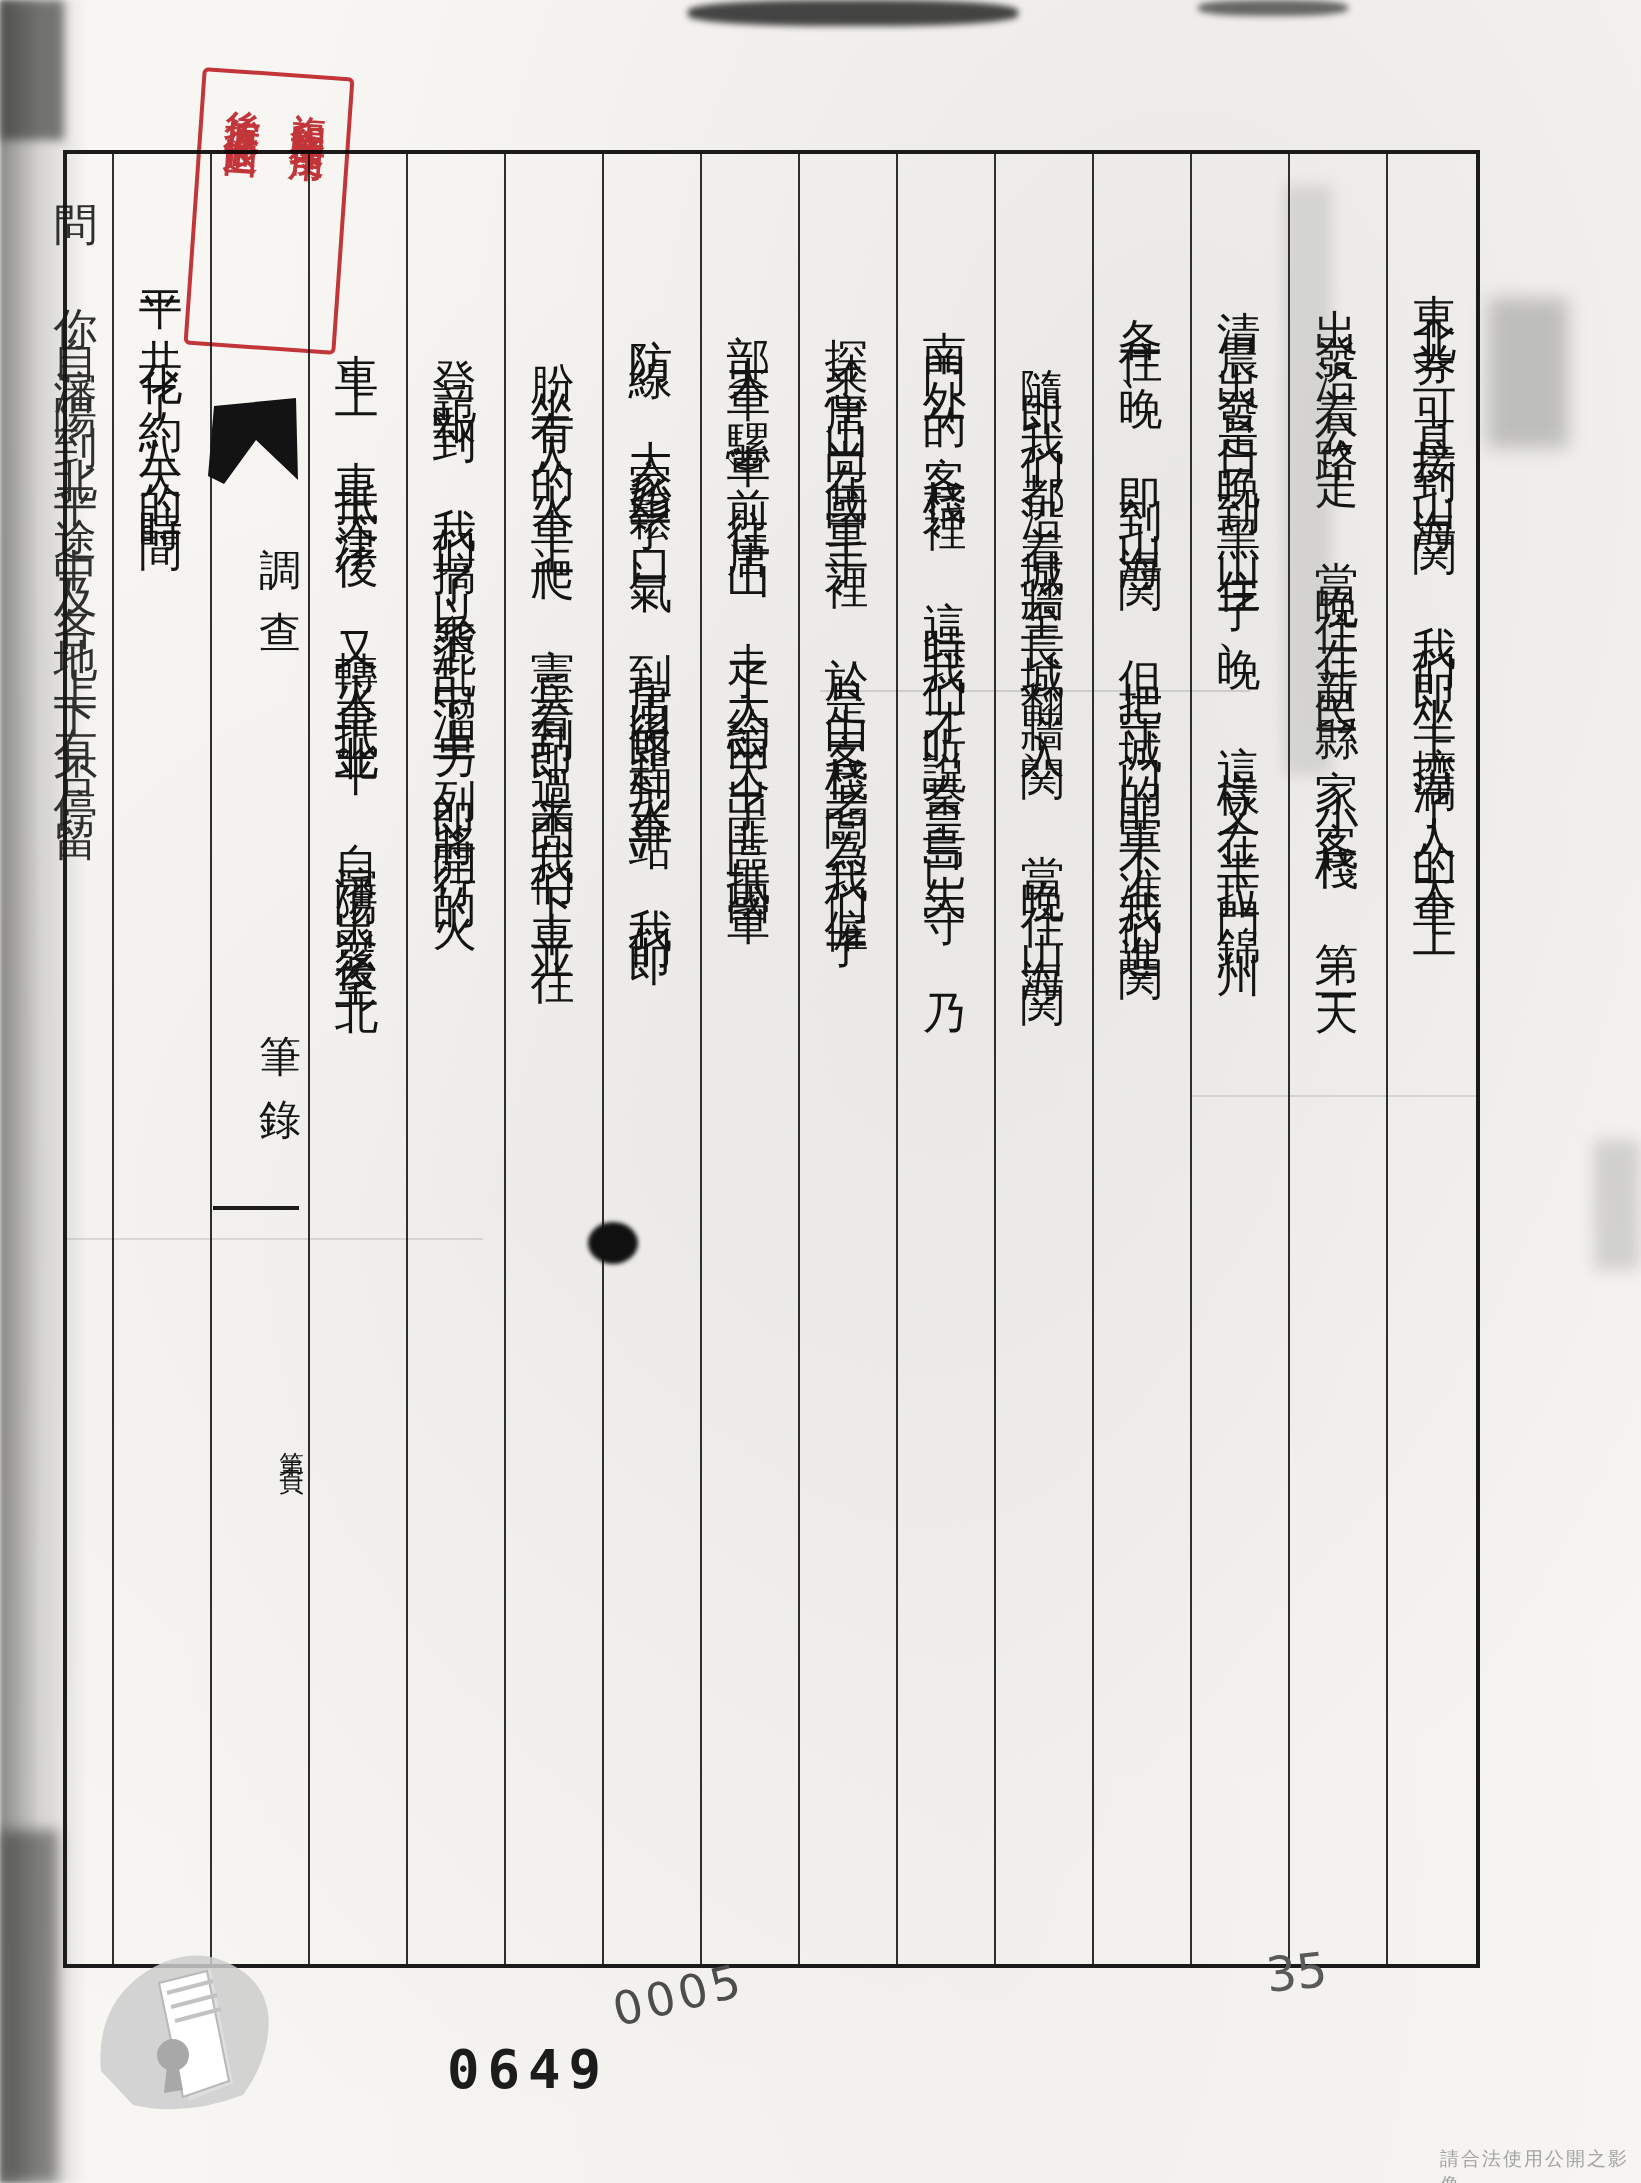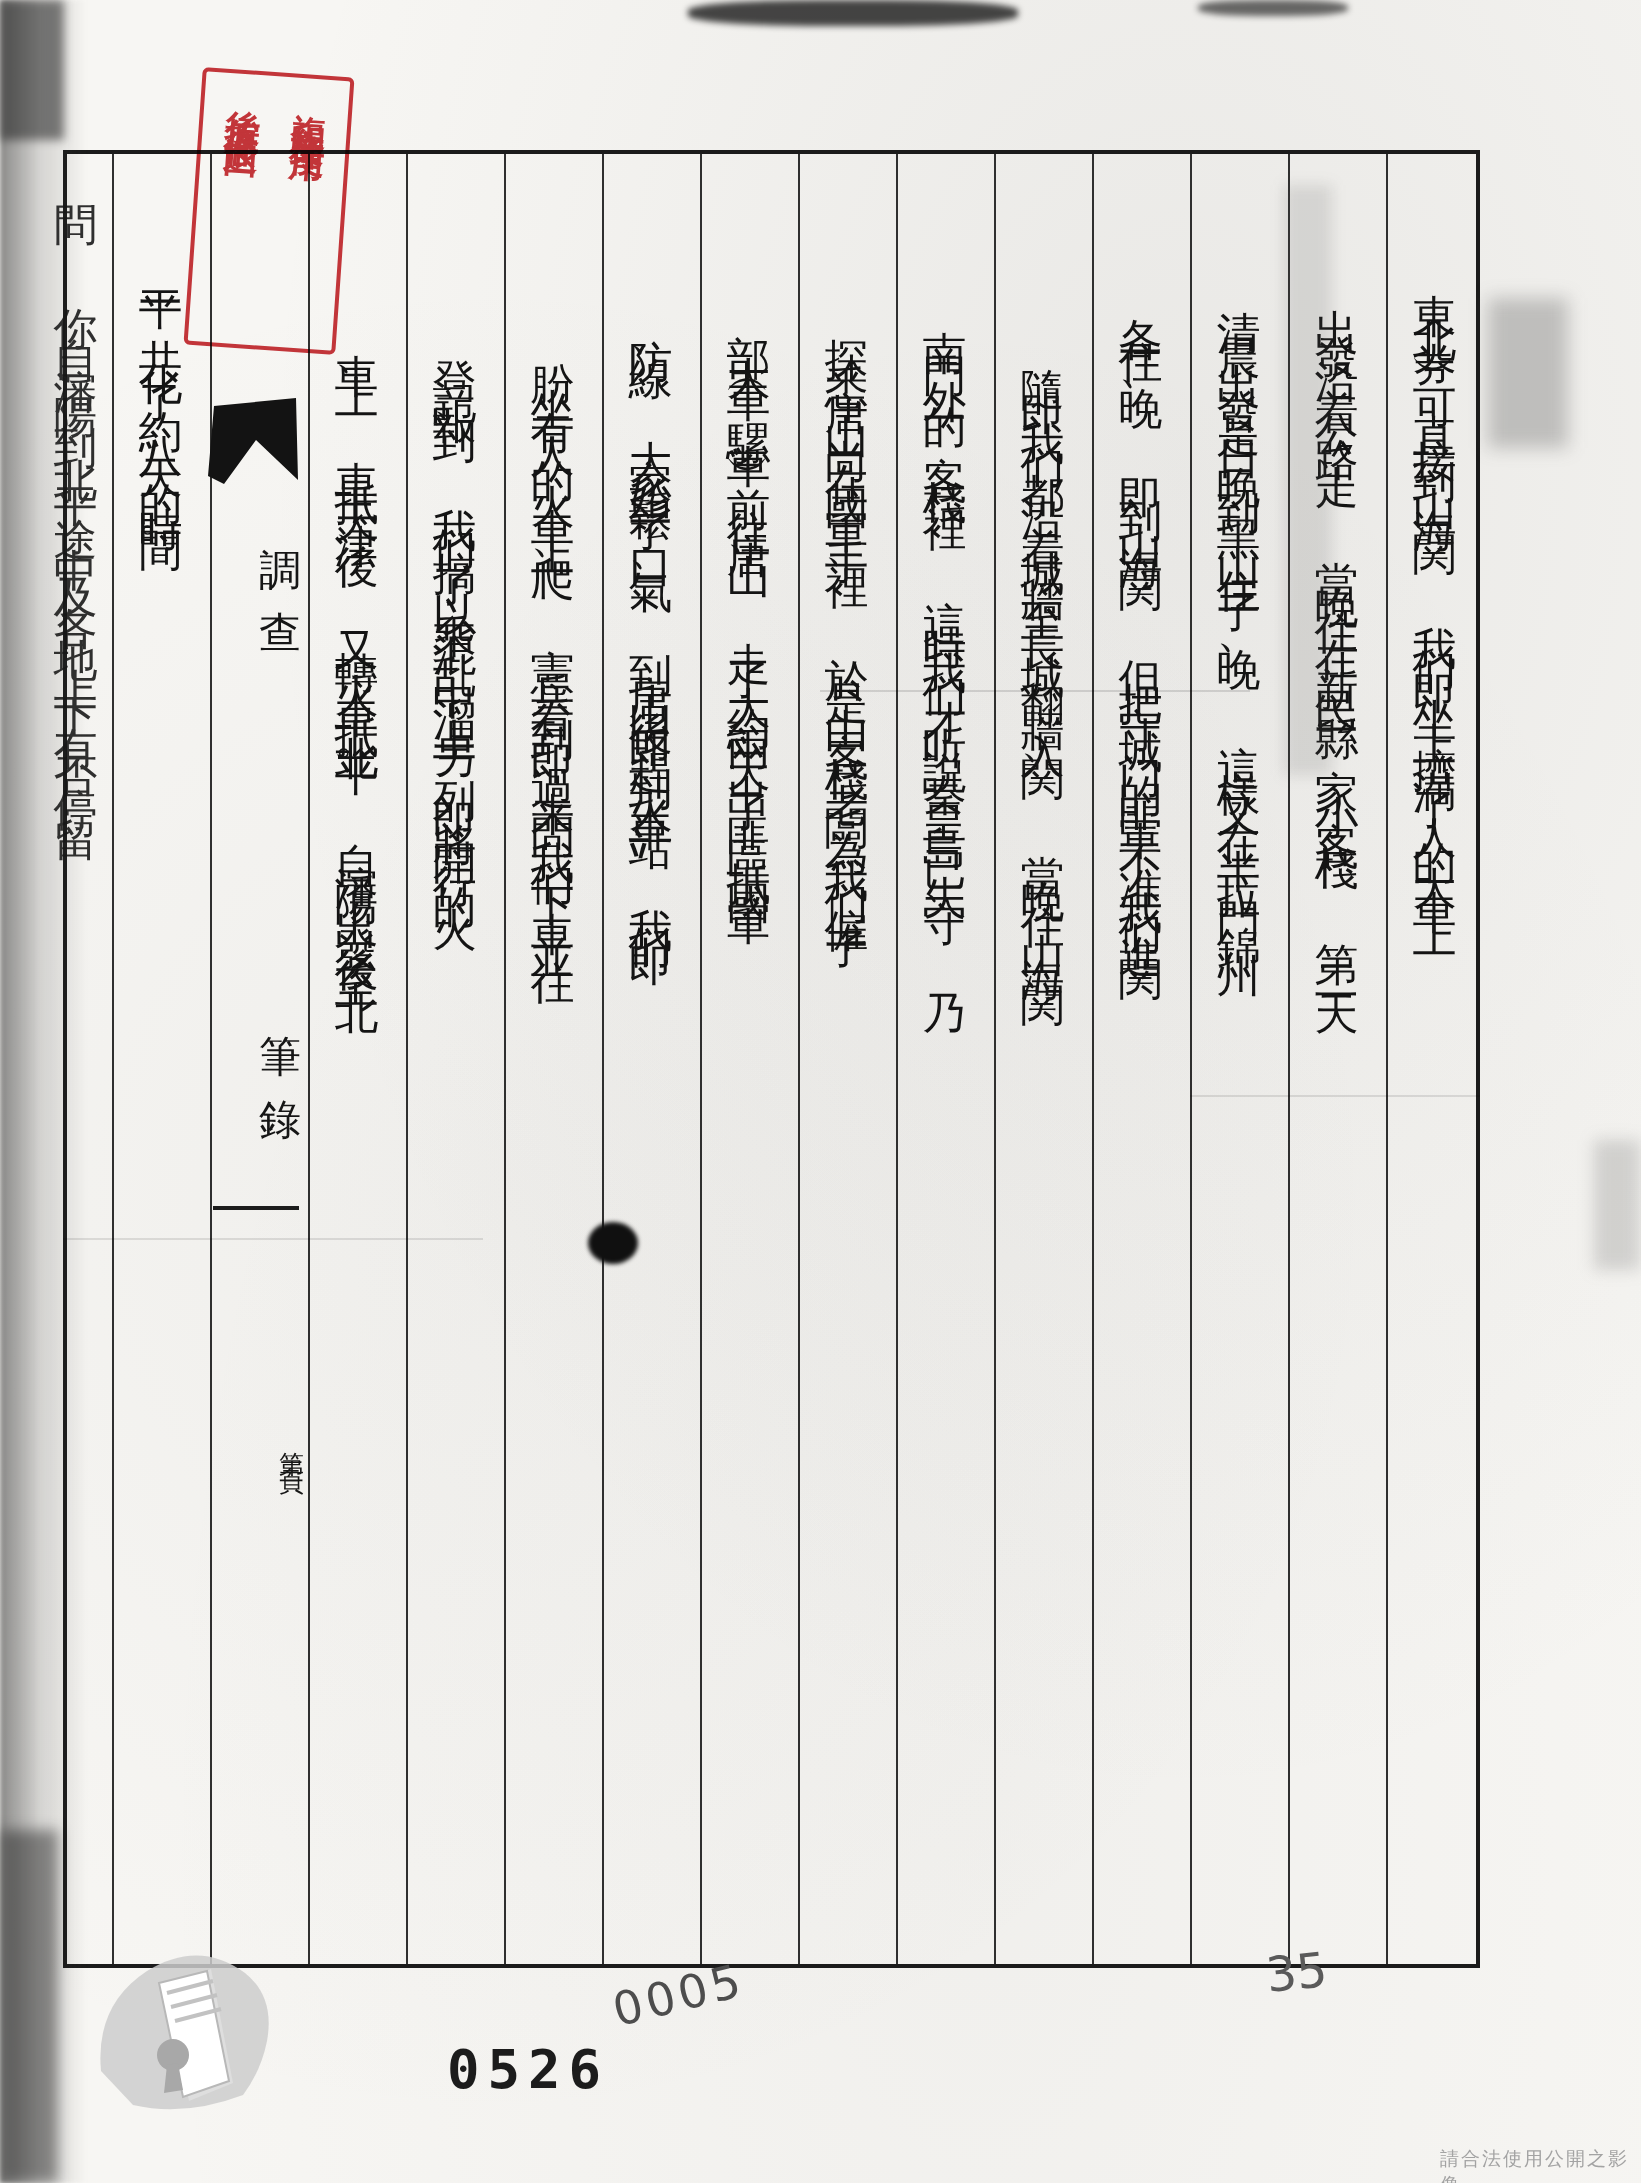--- a/index.html
+++ b/index.html
@@ -139,21 +139,21 @@
 
   <svg width="185" height="175" viewBox="0 0 185 175" style="position:absolute;left:93px;top:1943px">
     <path d="M8,128 Q2,62 54,28 Q106,-4 152,30 Q182,54 174,98 Q168,128 150,152 Q92,174 40,162 Z" fill="#cccccc" opacity="0.85"></path>
     <path d="M118,26 L140,140 L96,158 L72,44 Z" fill="#dedede"></path>
     <path d="M66,40 L114,28 L136,138 L90,154 Z" fill="#ffffff" stroke="#b8b8b8" stroke-width="2"></path>
     <path d="M74,50 L120,38 M78,64 L124,52 M82,78 L128,66" stroke="#c2c2c2" stroke-width="4" fill="none"></path>
     <circle cx="80" cy="112" r="16" fill="#a8a8a8"></circle>
     <path d="M74,122 L71,150 L90,147 L85,120 Z" fill="#a8a8a8"></path>
   </svg>
 
-  <div id="stamp-number">0526</div>
+  <div id="stamp-number">0649</div>
   <div id="serial-number">0005</div>
   <div id="page-note">35</div>
   <div id="watermark-text">請合法使用公開之影像</div>
 
   <div class="art a-topleft"></div>
   <div class="art a-topsmear1"></div>
   <div class="art a-topsmear2"></div>
   <div class="art a-leftband"></div>
   <div class="art a-leftbottom"></div>
   <div class="art a-rsmudge1"></div>

